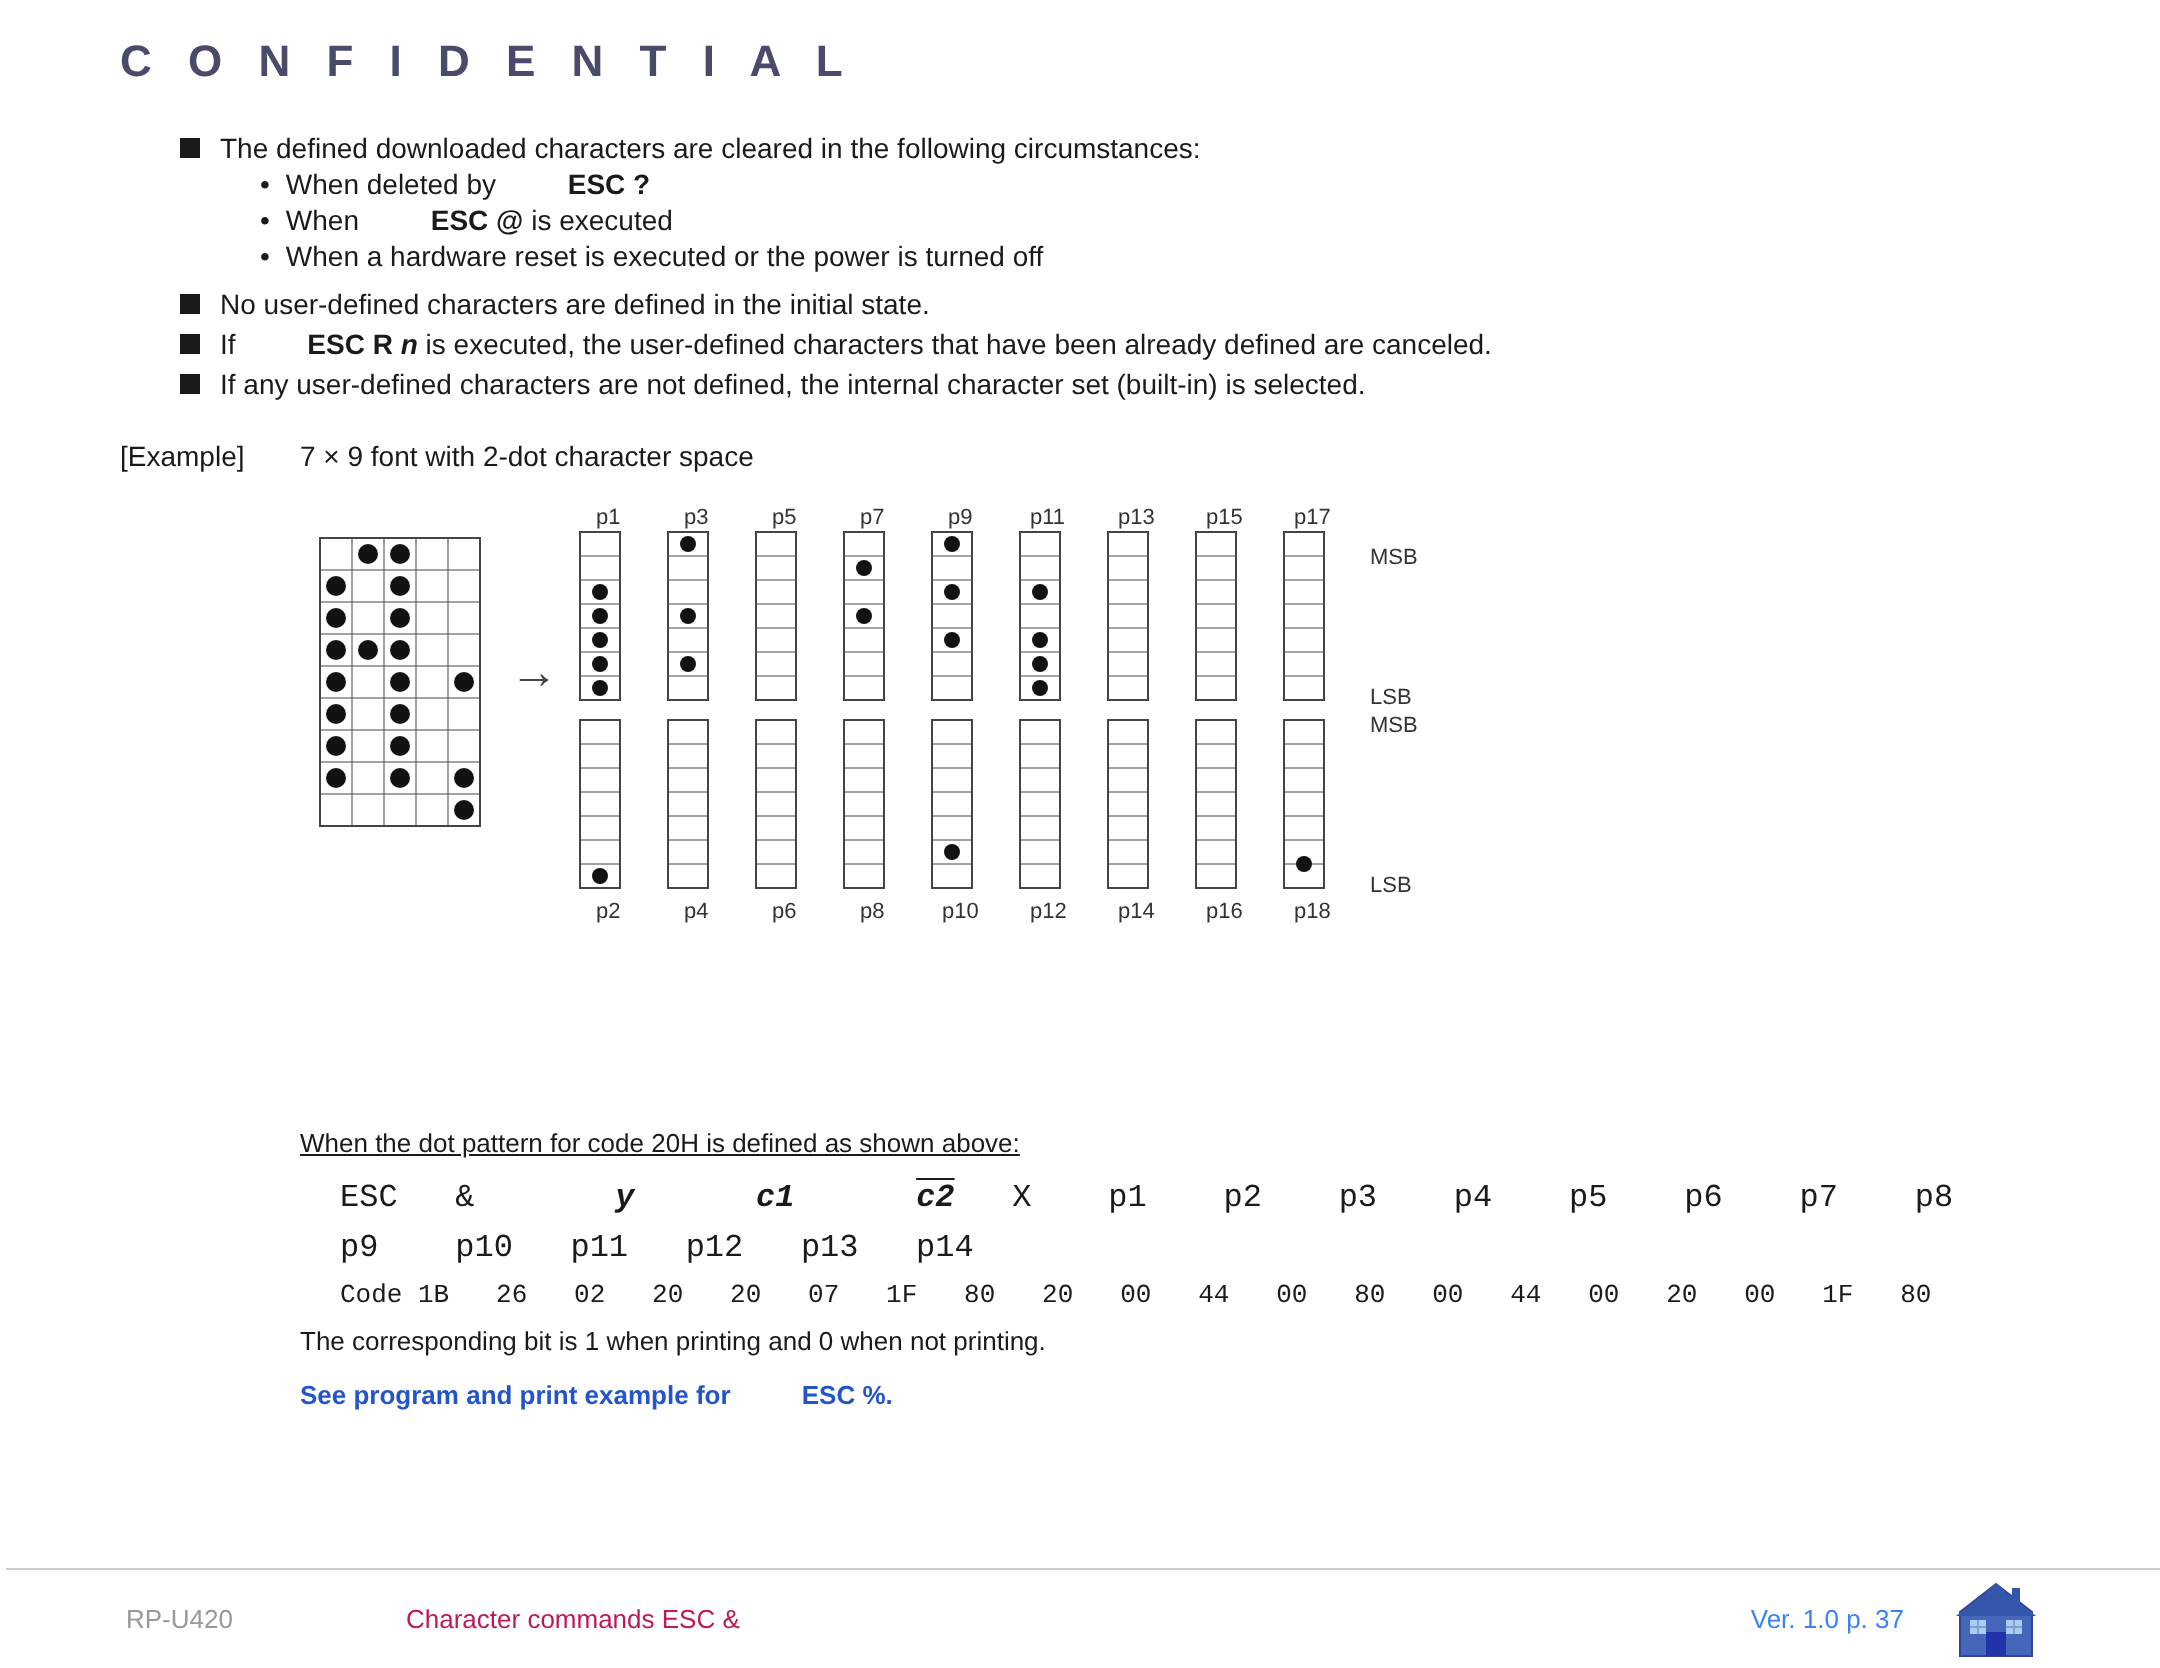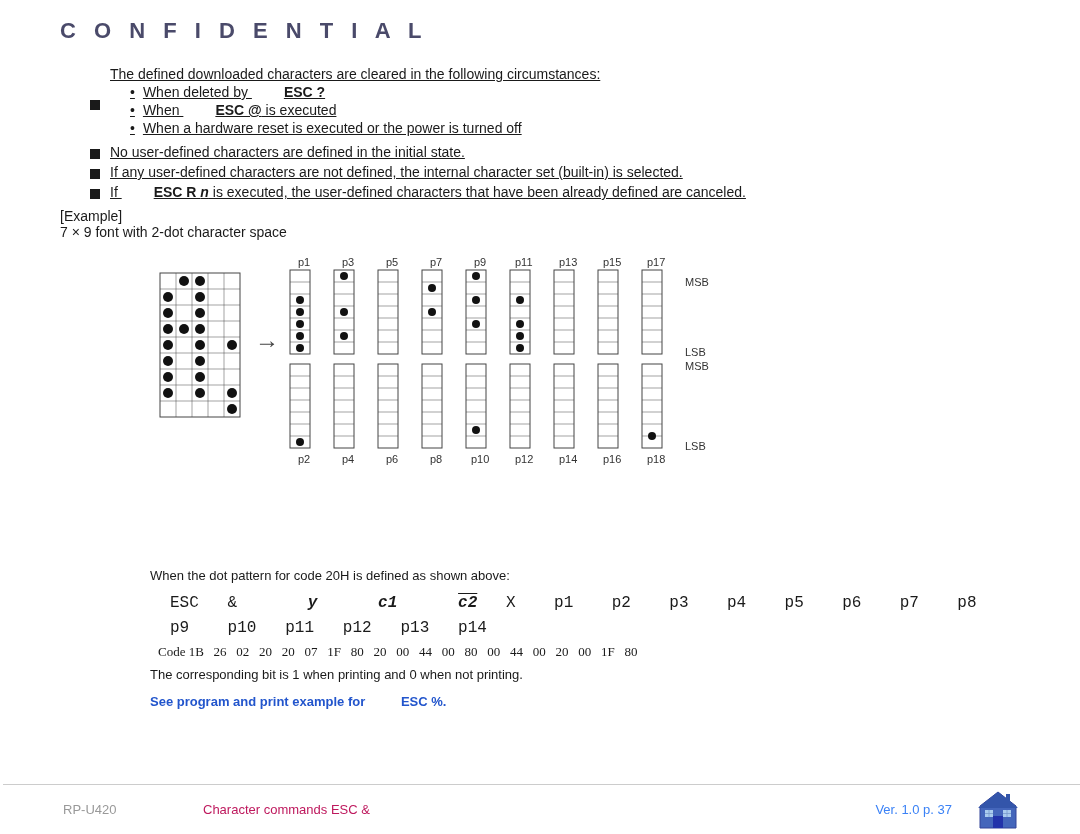--- a/index.html
+++ b/index.html
@@ -31,23 +31,22 @@
       font-family: Arial, Helvetica, sans-serif;
     }
     .content {
       padding: 12px 0 0 0;
     }
     .bullet-section {
       margin-left: 30px;
     }
     .bullet-item {
       display: flex;
-      align-items: center;
+      align-items: flex-start;
       margin-bottom: 4px;
-      text-decoration: underline;
     }
     .bullet-square {
       width: 10px;
       height: 10px;
       background: #1a1a1a;
       flex-shrink: 0;
       margin-top: 3px;
       margin-right: 10px;
     }
     .sub-bullets {
@@ -61,22 +60,21 @@
       margin-bottom: 2px;
     }
     .sub-bullet-dot {
       margin-right: 8px;
       font-size: 14px;
     }
     .bold { font-weight: bold; padding-left: 32px; }
     .example-section {
       display: flex;
       align-items: flex-start;
-      margin-top: 8px;
-      flex-direction: column;
+      margin-top: 20px;
     }
     .example-label {
       min-width: 90px;
       font-size: 14px;
     }
     .example-text {
       font-size: 14px;
     }
     .diagram-container {
       margin-top: 8px;
@@ -167,26 +165,26 @@
         </div>
       </div>
 
       <div class="bullet-item">
         <div class="bullet-square"></div>
         <div>No user-defined characters are defined in the initial state.</div>
       </div>
 
       <div class="bullet-item">
         <div class="bullet-square"></div>
-        <div>If any user-defined characters are not defined, the internal character set (built-in) is selected.</div>
+        <div>If <span class="bold">ESC R <span class="italic">n</span></span> is executed, the user-defined characters that have been already defined are canceled.</div>
       </div>
 
       <div class="bullet-item">
         <div class="bullet-square"></div>
-        <div>If <span class="bold">ESC R <span class="italic">n</span></span> is executed, the user-defined characters that have been already defined are canceled.</div>
+        <div>If any user-defined characters are not defined, the internal character set (built-in) is selected.</div>
       </div>
 
     </div>
 
     <div class="example-section">
       <span class="example-label">[Example]</span>
       <span class="example-text">7 × 9 font with 2-dot character space</span>
     </div>
 
     <div class="diagram-container">
@@ -459,31 +457,31 @@
         <text x="280" y="215" font-size="11" fill="#333">p8</text>
         <text x="321" y="215" font-size="11" fill="#333">p10</text>
         <text x="365" y="215" font-size="11" fill="#333">p12</text>
         <text x="409" y="215" font-size="11" fill="#333">p14</text>
         <text x="453" y="215" font-size="11" fill="#333">p16</text>
         <text x="497" y="215" font-size="11" fill="#333">p18</text>
       </svg>
     </div>
 
     <div class="code-section">
-      <div style="margin-bottom:4px;">When the dot pattern for code 20H is defined as shown above:</div>
+      <div style="margin-bottom:4px;text-decoration:underline;">When the dot pattern for code 20H is defined as shown above:</div>
       <div style="font-family: 'Courier New', monospace; font-size: 16px; margin-left: 20px;">
         <span>ESC &nbsp; &amp; &nbsp;&nbsp;</span>
         <span class="italic bold">y</span>
         <span> &nbsp; </span>
         <span class="bold italic">c1</span>
         <span> &nbsp;</span>
         <span class="bold italic" style="text-decoration:overline;">c2</span>
         <span> &nbsp; X &nbsp;&nbsp; p1 &nbsp;&nbsp; p2 &nbsp;&nbsp; p3 &nbsp;&nbsp; p4 &nbsp;&nbsp; p5 &nbsp;&nbsp; p6 &nbsp;&nbsp; p7 &nbsp;&nbsp; p8 &nbsp;&nbsp; p9 &nbsp;&nbsp; p10 &nbsp; p11 &nbsp; p12 &nbsp; p13 &nbsp; p14</span>
       </div>
-      <div style="font-family: Liberation Serif, serif; font-size: 13px; margin-left: 8px;">
+      <div style="font-family: Liberation Mono, monospace; font-size: 13px; margin-left: 20px;">
         <span>Code 1B &nbsp; 26 &nbsp; 02 &nbsp; 20 &nbsp; 20 &nbsp; 07 &nbsp; 1F &nbsp; 80 &nbsp; 20 &nbsp; 00 &nbsp; 44 &nbsp; 00 &nbsp; 80 &nbsp; 00 &nbsp; 44 &nbsp; 00 &nbsp; 20 &nbsp; 00 &nbsp; 1F &nbsp; 80</span>
       </div>
       <div style="margin-top:2px;">The corresponding bit is 1 when printing and 0 when not printing.</div>
       <div style="margin-top:6px;">
         <a class="link-text">See program and print example for <span class="bold">ESC %.</span></a>
       </div>
     </div>
 
   </div>
 

